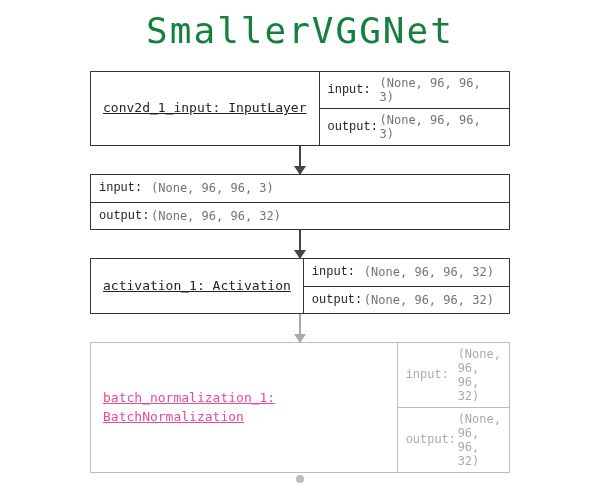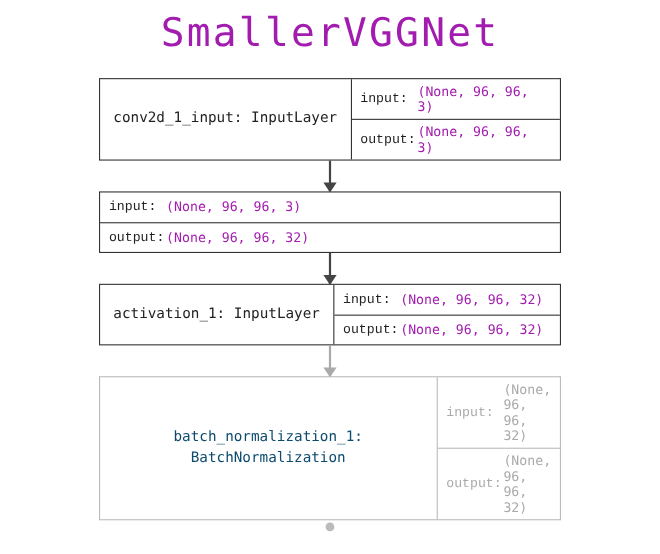--- a/index.html
+++ b/index.html
@@ -12,21 +12,21 @@
       flex-direction: column;
       align-items: center;
       padding: 10px 0 20px 0;
     }
 
     .page-title {
       font-size: 36px;
       font-weight: normal;
       letter-spacing: 2px;
       margin-bottom: 20px;
-      color: #a21caf;
+      color: #15803d;
       font-family: monospace;
     }
 
     .diagram {
       display: flex;
       flex-direction: column;
       align-items: center;
       width: 500px;
     }
 
@@ -46,26 +46,27 @@
 
     .layer-name {
       display: flex;
       align-items: center;
       justify-content: center;
       padding: 6px 12px;
       font-size: 13px;
       color: #222;
       min-width: 190px;
       border-right: 1.5px solid #333;
-      text-align: center;
+      text-align: left;
       line-height: 1.4;
+      text-decoration: underline;
     }
 
     .layer-box.faded .layer-name {
-      color: #0c4a6e;
+      color: #ec4899;
       border-right-color: #bbb;
     }
 
     .layer-info {
       display: flex;
       flex-direction: column;
       flex: 1;
     }
 
     .layer-info-row {
@@ -96,21 +97,21 @@
       font-size: 12px;
       font-family: Liberation Mono, monospace;
     }
 
     .layer-box.faded .info-label {
       color: #aaa;
     }
 
     .info-value {
       font-size: 12px;
-      color: #a21caf;
+      color: #737373;
     }
 
     .layer-box.faded .info-value {
       color: #aaa;
     }
 
     .arrow {
       width: 2px;
       height: 28px;
       background: #444;
@@ -173,21 +174,21 @@
           <span class="info-value">(None, 96, 96, 3)</span>
         </div>
         <div class="layer-info-row">
           <span class="info-label">output:</span>
           <span class="info-value">(None, 96, 96, 32)</span>
         </div>
       </div>
     </div>
     <div class="arrow"></div>
     <div class="layer-box">
-      <div class="layer-name">activation_1: InputLayer</div>
+      <div class="layer-name">activation_1: Activation</div>
       <div class="layer-info">
         <div class="layer-info-row">
           <span class="info-label">input:</span>
           <span class="info-value">(None, 96, 96, 32)</span>
         </div>
         <div class="layer-info-row">
           <span class="info-label">output:</span>
           <span class="info-value">(None, 96, 96, 32)</span>
         </div>
       </div>

